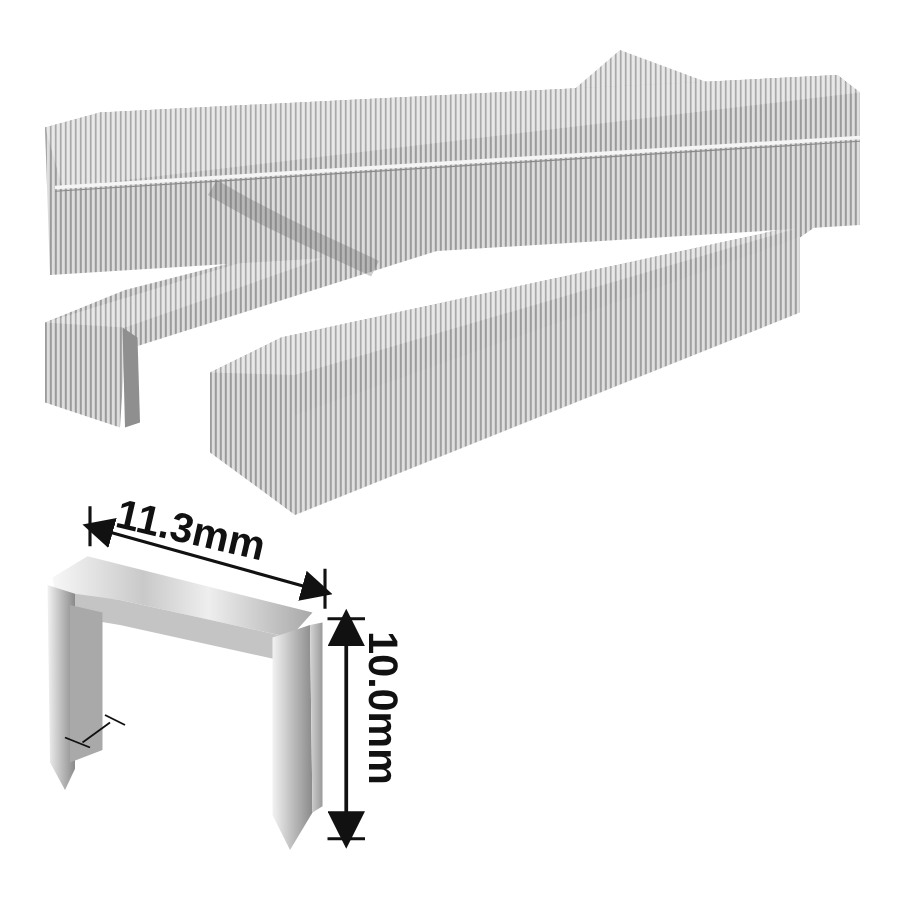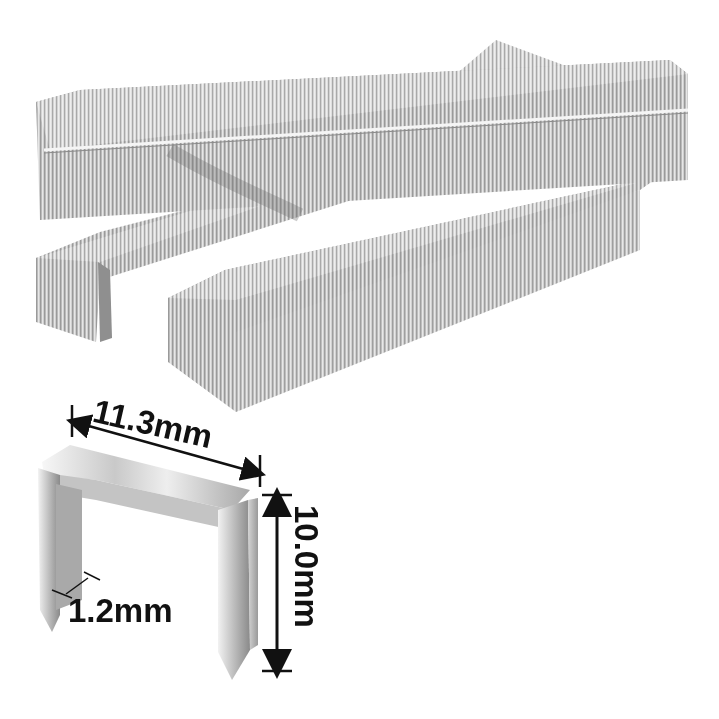--- a/index.html
+++ b/index.html
@@ -97,14 +97,13 @@
     </g>
     <g>
       <line x1="84" y1="572" x2="100" y2="580" stroke="#111" stroke-width="1.5"></line>
       <line x1="52" y1="590" x2="72" y2="598" stroke="#111" stroke-width="1.5"></line>
       <line x1="66" y1="594" x2="88" y2="578" stroke="#111" stroke-width="1.5"></line>
     </g>
   </svg>
 
   <div class="dim-label dim-w">11.3mm</div>
   <div class="dim-label dim-h">10.0mm</div>
-  <div class="dim-label dim-t">1.2mm</div>
 </div>
 
 </body></html>

